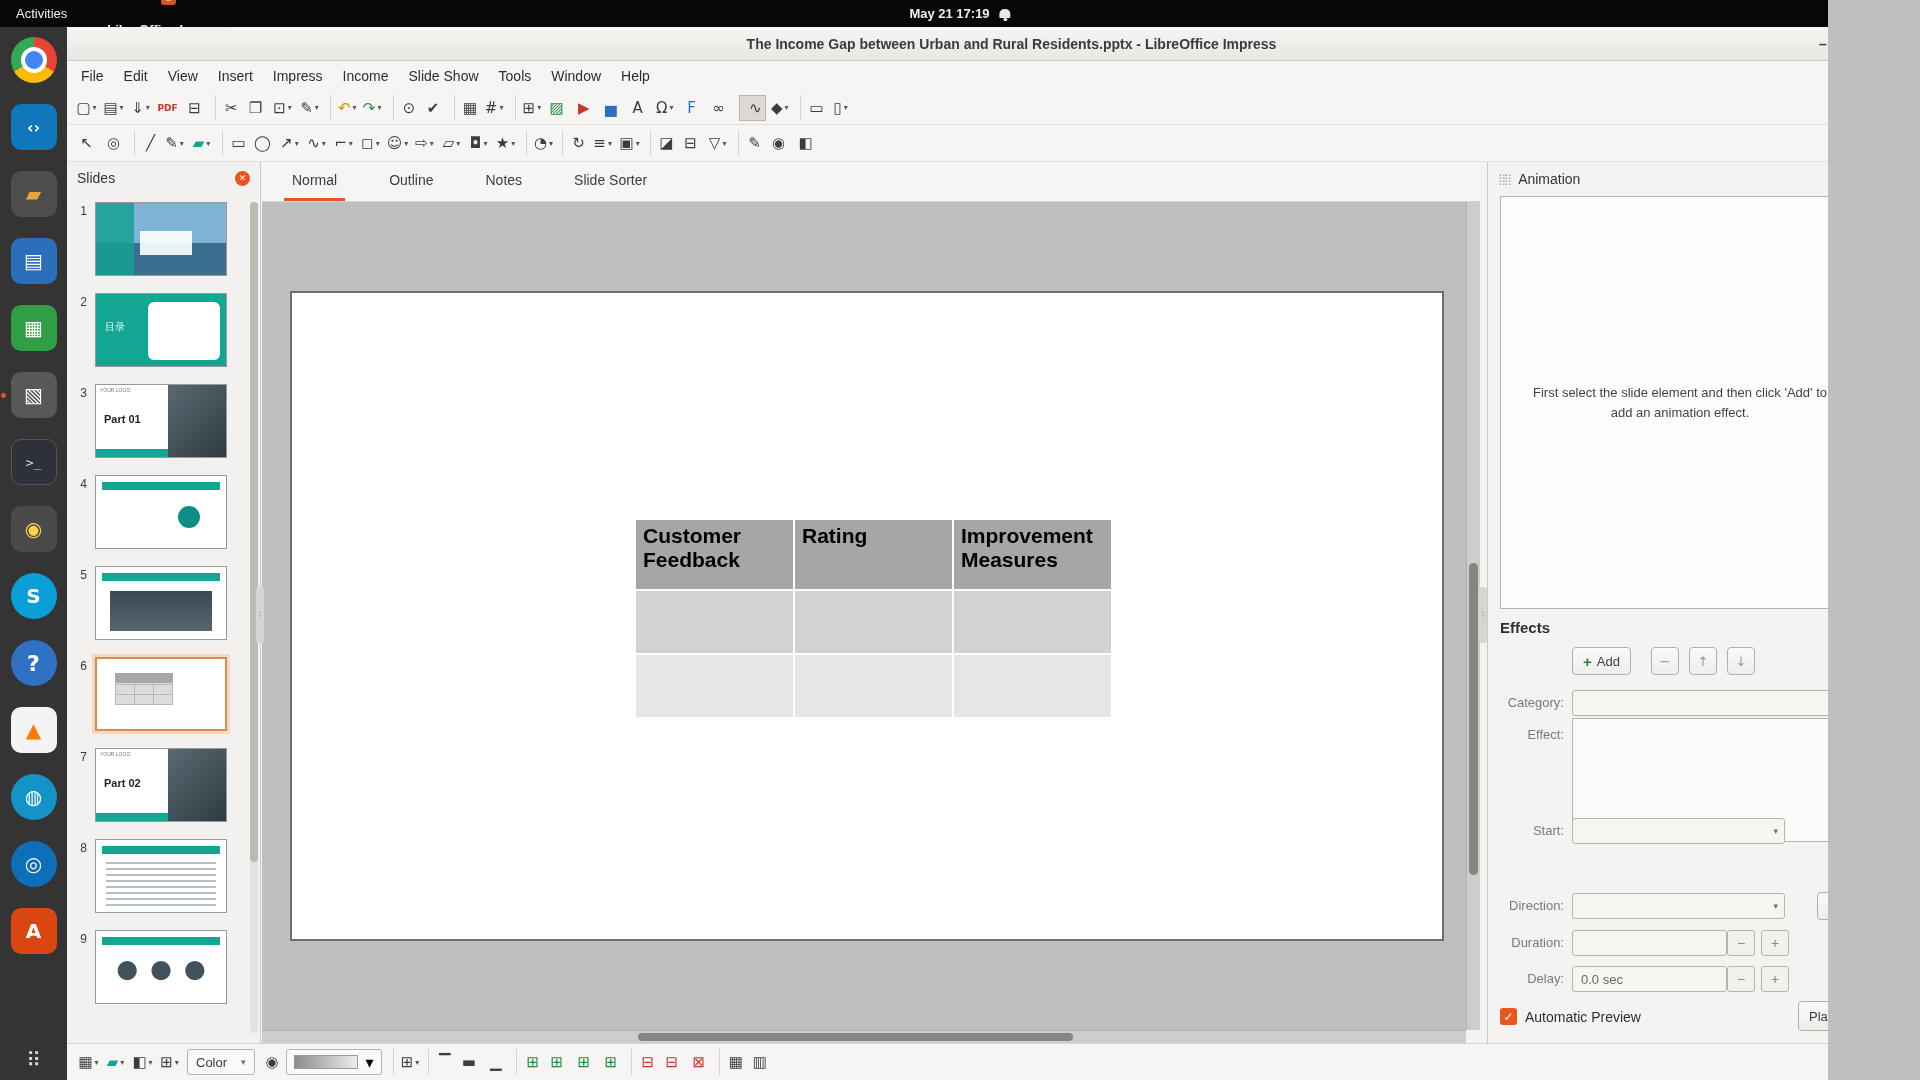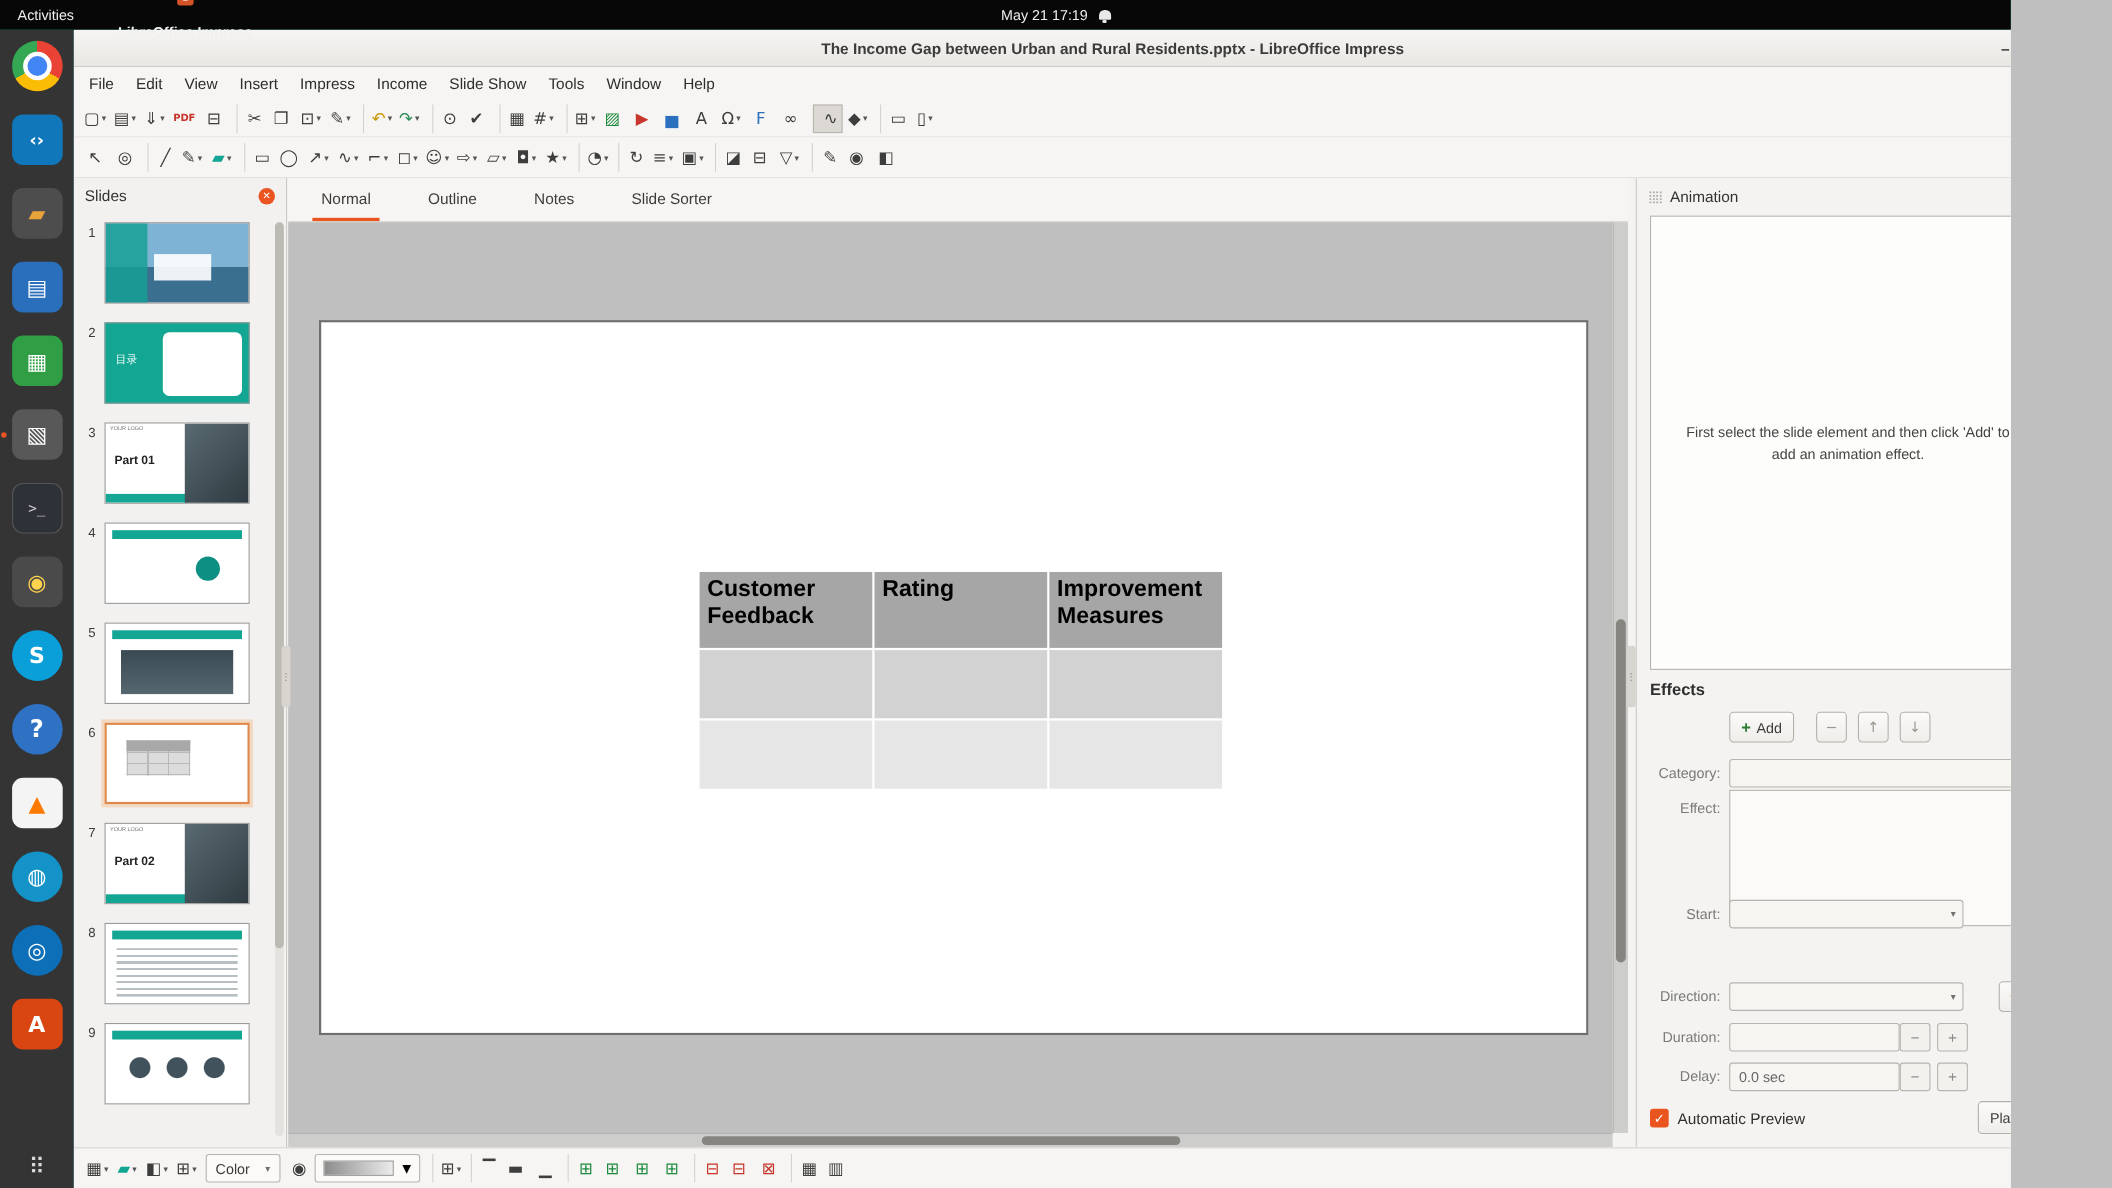--- a/index.html
+++ b/index.html
@@ -6,21 +6,21 @@
   html,body { width:1920px; height:1080px; }
   body { font-family:"Liberation Sans", sans-serif; position:relative; overflow:hidden; background:#bfbfbf; }
   .screen { position:absolute; inset:0; width:1828px; height:1080px; overflow:hidden; background:#14b8a6; }
 
   
   .topbar { position:absolute; left:0; top:0; width:1920px; height:27px; background:#070707; color:#f0f0f0; font-size:13px; display:flex; align-items:center; z-index:50; }
   .tb-activities { margin-left:16px; }
   .tb-app { margin-left:40px; display:flex; align-items:center; gap:17px; font-weight:700;flex-direction:column; }
   .mini-app { width:15px; height:15px; border-radius:3px; background:#d35227; position:relative; }
   .mini-app::after { content:""; position:absolute; left:4px; top:4px; width:7px; height:7px; border-radius:50%; background:#f7cdb4; }
-  .tb-center { position:absolute; left:50%; transform:translateX(-50%); display:flex; align-items:center; gap:10px; font-weight:400; }
+  .tb-center { position:absolute; left:50%; transform:translateX(-50%); display:flex; align-items:center; gap:10px; font-weight:700; }
   .bell { width:11px; height:9px; background:#e8e8e8; border-radius:5px 5px 1px 1px; position:relative; }
   .bell::after { content:""; position:absolute; left:3.5px; bottom:-3px; width:4px; height:3px; background:#e8e8e8; border-radius:2px; }
   .tb-right { position:absolute; right:12px; display:flex; align-items:center; gap:14px; }
   .vol-icon { font-size:11px; letter-spacing:-1px; }
   .power-icon { width:13px; height:13px; border:2px solid #e8e8e8; border-radius:50%; position:relative; }
   .power-icon::after { content:""; position:absolute; left:3.5px; top:-4px; width:2px; height:7px; background:#070707; border-left:1px solid #070707; }
   .power-icon::before { content:""; position:absolute; left:3.5px; top:-3px; width:2px; height:6px; background:#e8e8e8; }
 
   
   .dock { position:absolute; left:0; top:27px; width:67px; height:1053px; background:#343434; display:flex; flex-direction:column; align-items:center; padding-top:10px; z-index:40; }

